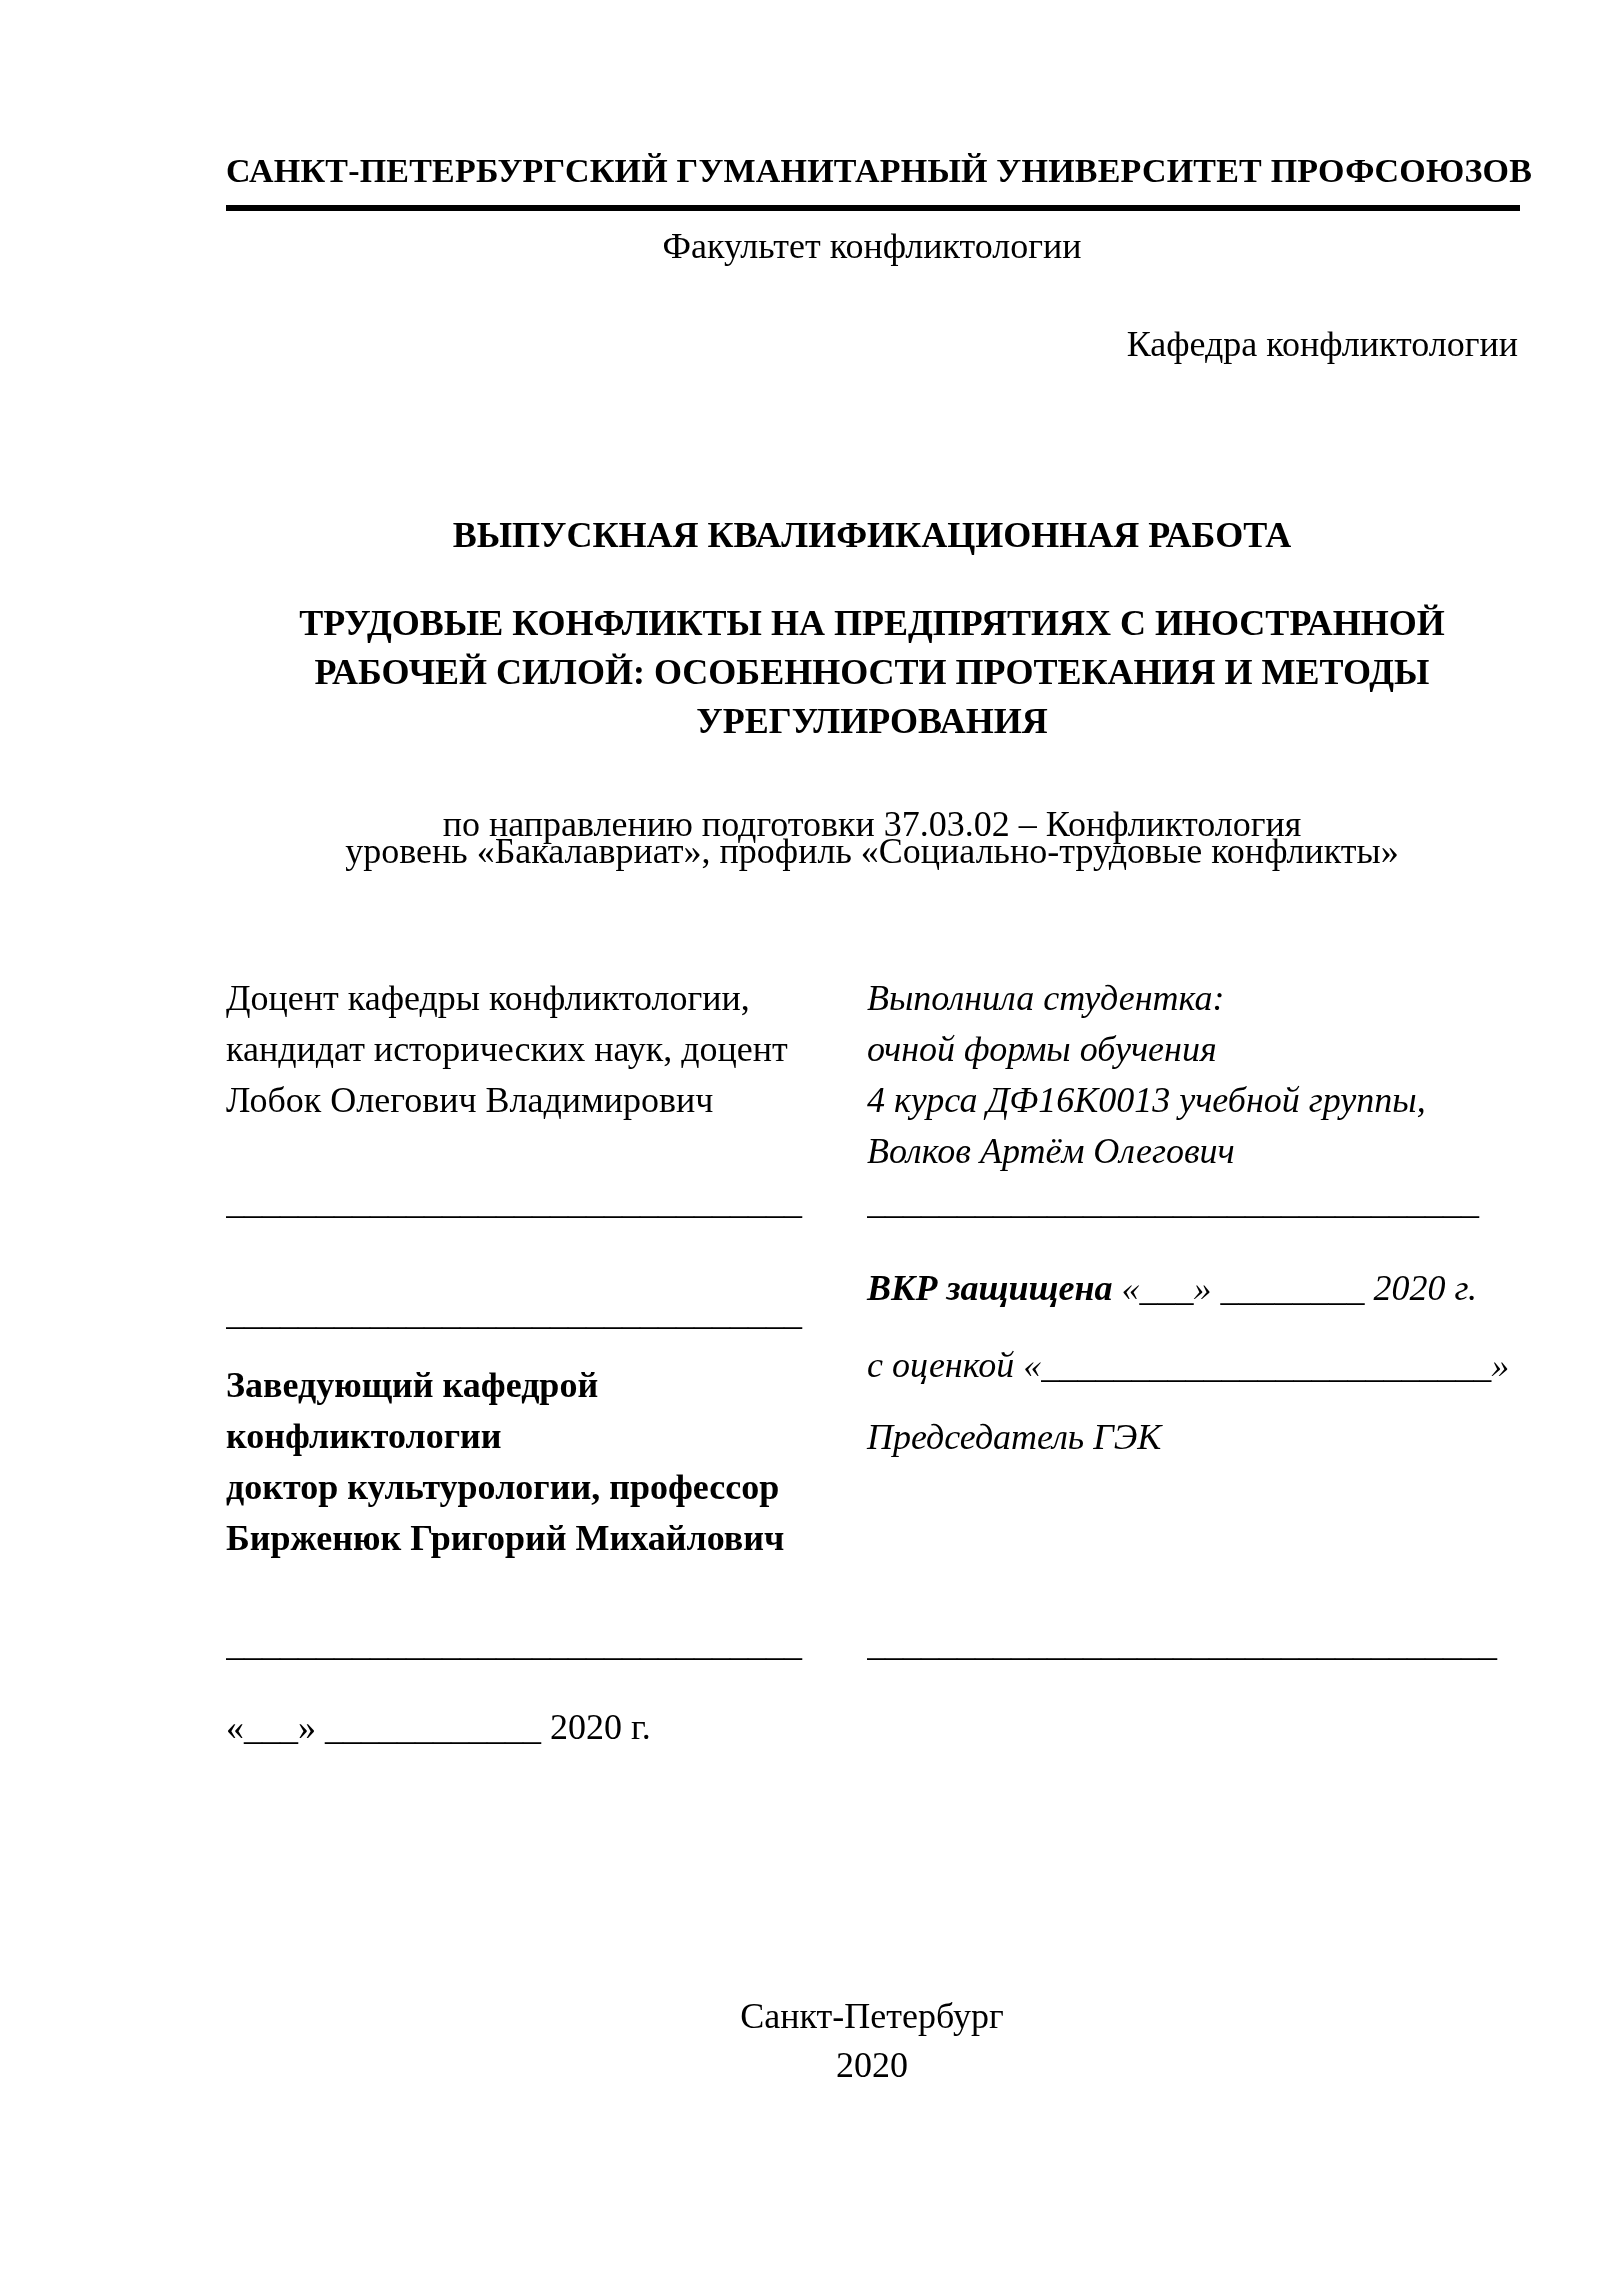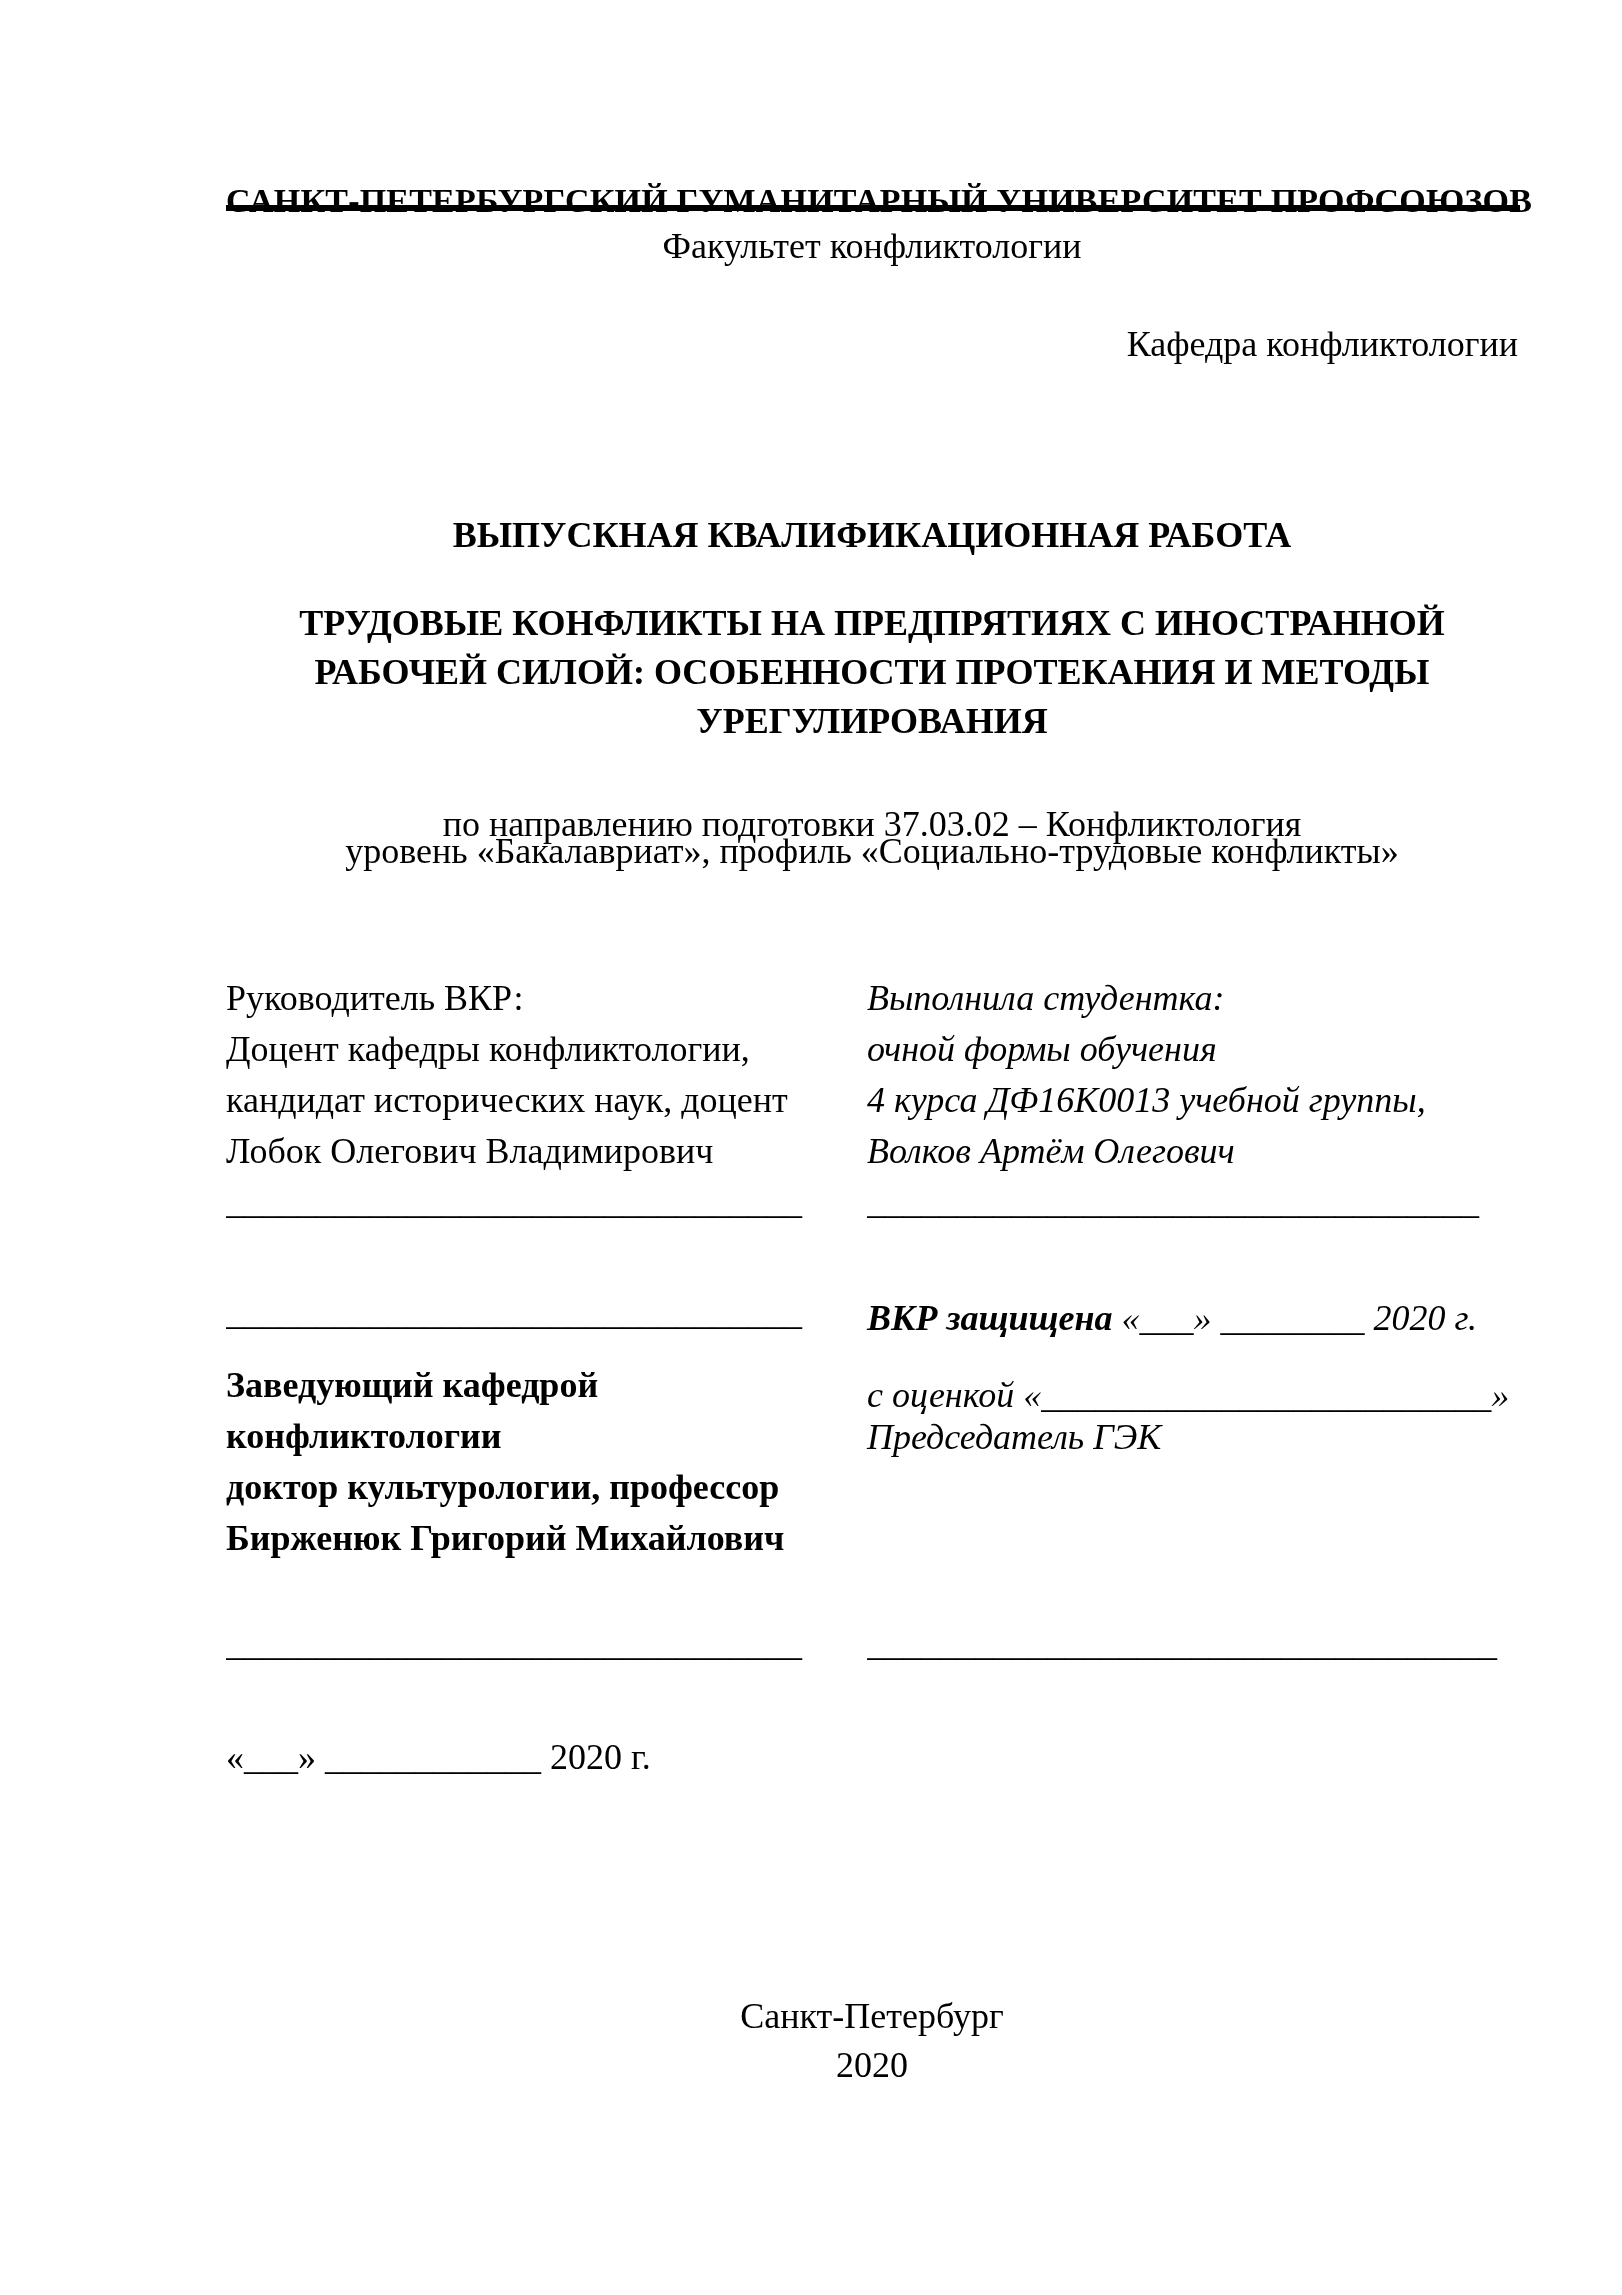--- a/index.html
+++ b/index.html
@@ -17,21 +17,21 @@
     font-family: "Liberation Serif", "DejaVu Serif", serif;
     font-size: 36px;
     line-height: 1.35;
     overflow: hidden;
   }
   .abs { position: absolute; }
   .content-w { left: 226px; width: 1292px; }
   .center { text-align: center; }
   .right { text-align: right; }
   .bold { font-weight: bold; }
-  .nowrap { white-space: nowrap; margin-top: 30px; }
+  .nowrap { white-space: nowrap; }
 
   .university {
     top: 148px;
     font-size: 34px;
     letter-spacing: 0.2px;
   }
   .rule {
     top: 205px;
     left: 226px;
     width: 1294px;
@@ -87,21 +87,20 @@
     <div>ТРУДОВЫЕ КОНФЛИКТЫ НА ПРЕДПРЯТИЯХ С ИНОСТРАННОЙ</div>
     <div>РАБОЧЕЙ СИЛОЙ: ОСОБЕННОСТИ ПРОТЕКАНИЯ И МЕТОДЫ</div>
     <div>УРЕГУЛИРОВАНИЯ</div>
   </div>
 
   <div class="abs content-w center direction">по направлению подготовки 37.03.02 – Конфликтология</div>
 
   <div class="abs content-w center level">уровень «Бакалавриат», профиль «Социально-трудовые конфликты»</div>
 
   <div class="abs col-left people">
-    <div>Руководитель ВКР:</div>
     <div>Доцент кафедры конфликтологии,</div>
     <div>кандидат исторических наук, доцент</div>
     <div>Лобок Олегович Владимирович</div>
   </div>
 
   <div class="abs col-right people">
     <div>Выполнила студентка:</div>
     <div>очной формы обучения</div>
     <div>4 курса ДФ16К0013 учебной группы,</div>
     <div>Волков Артём Олегович</div>

